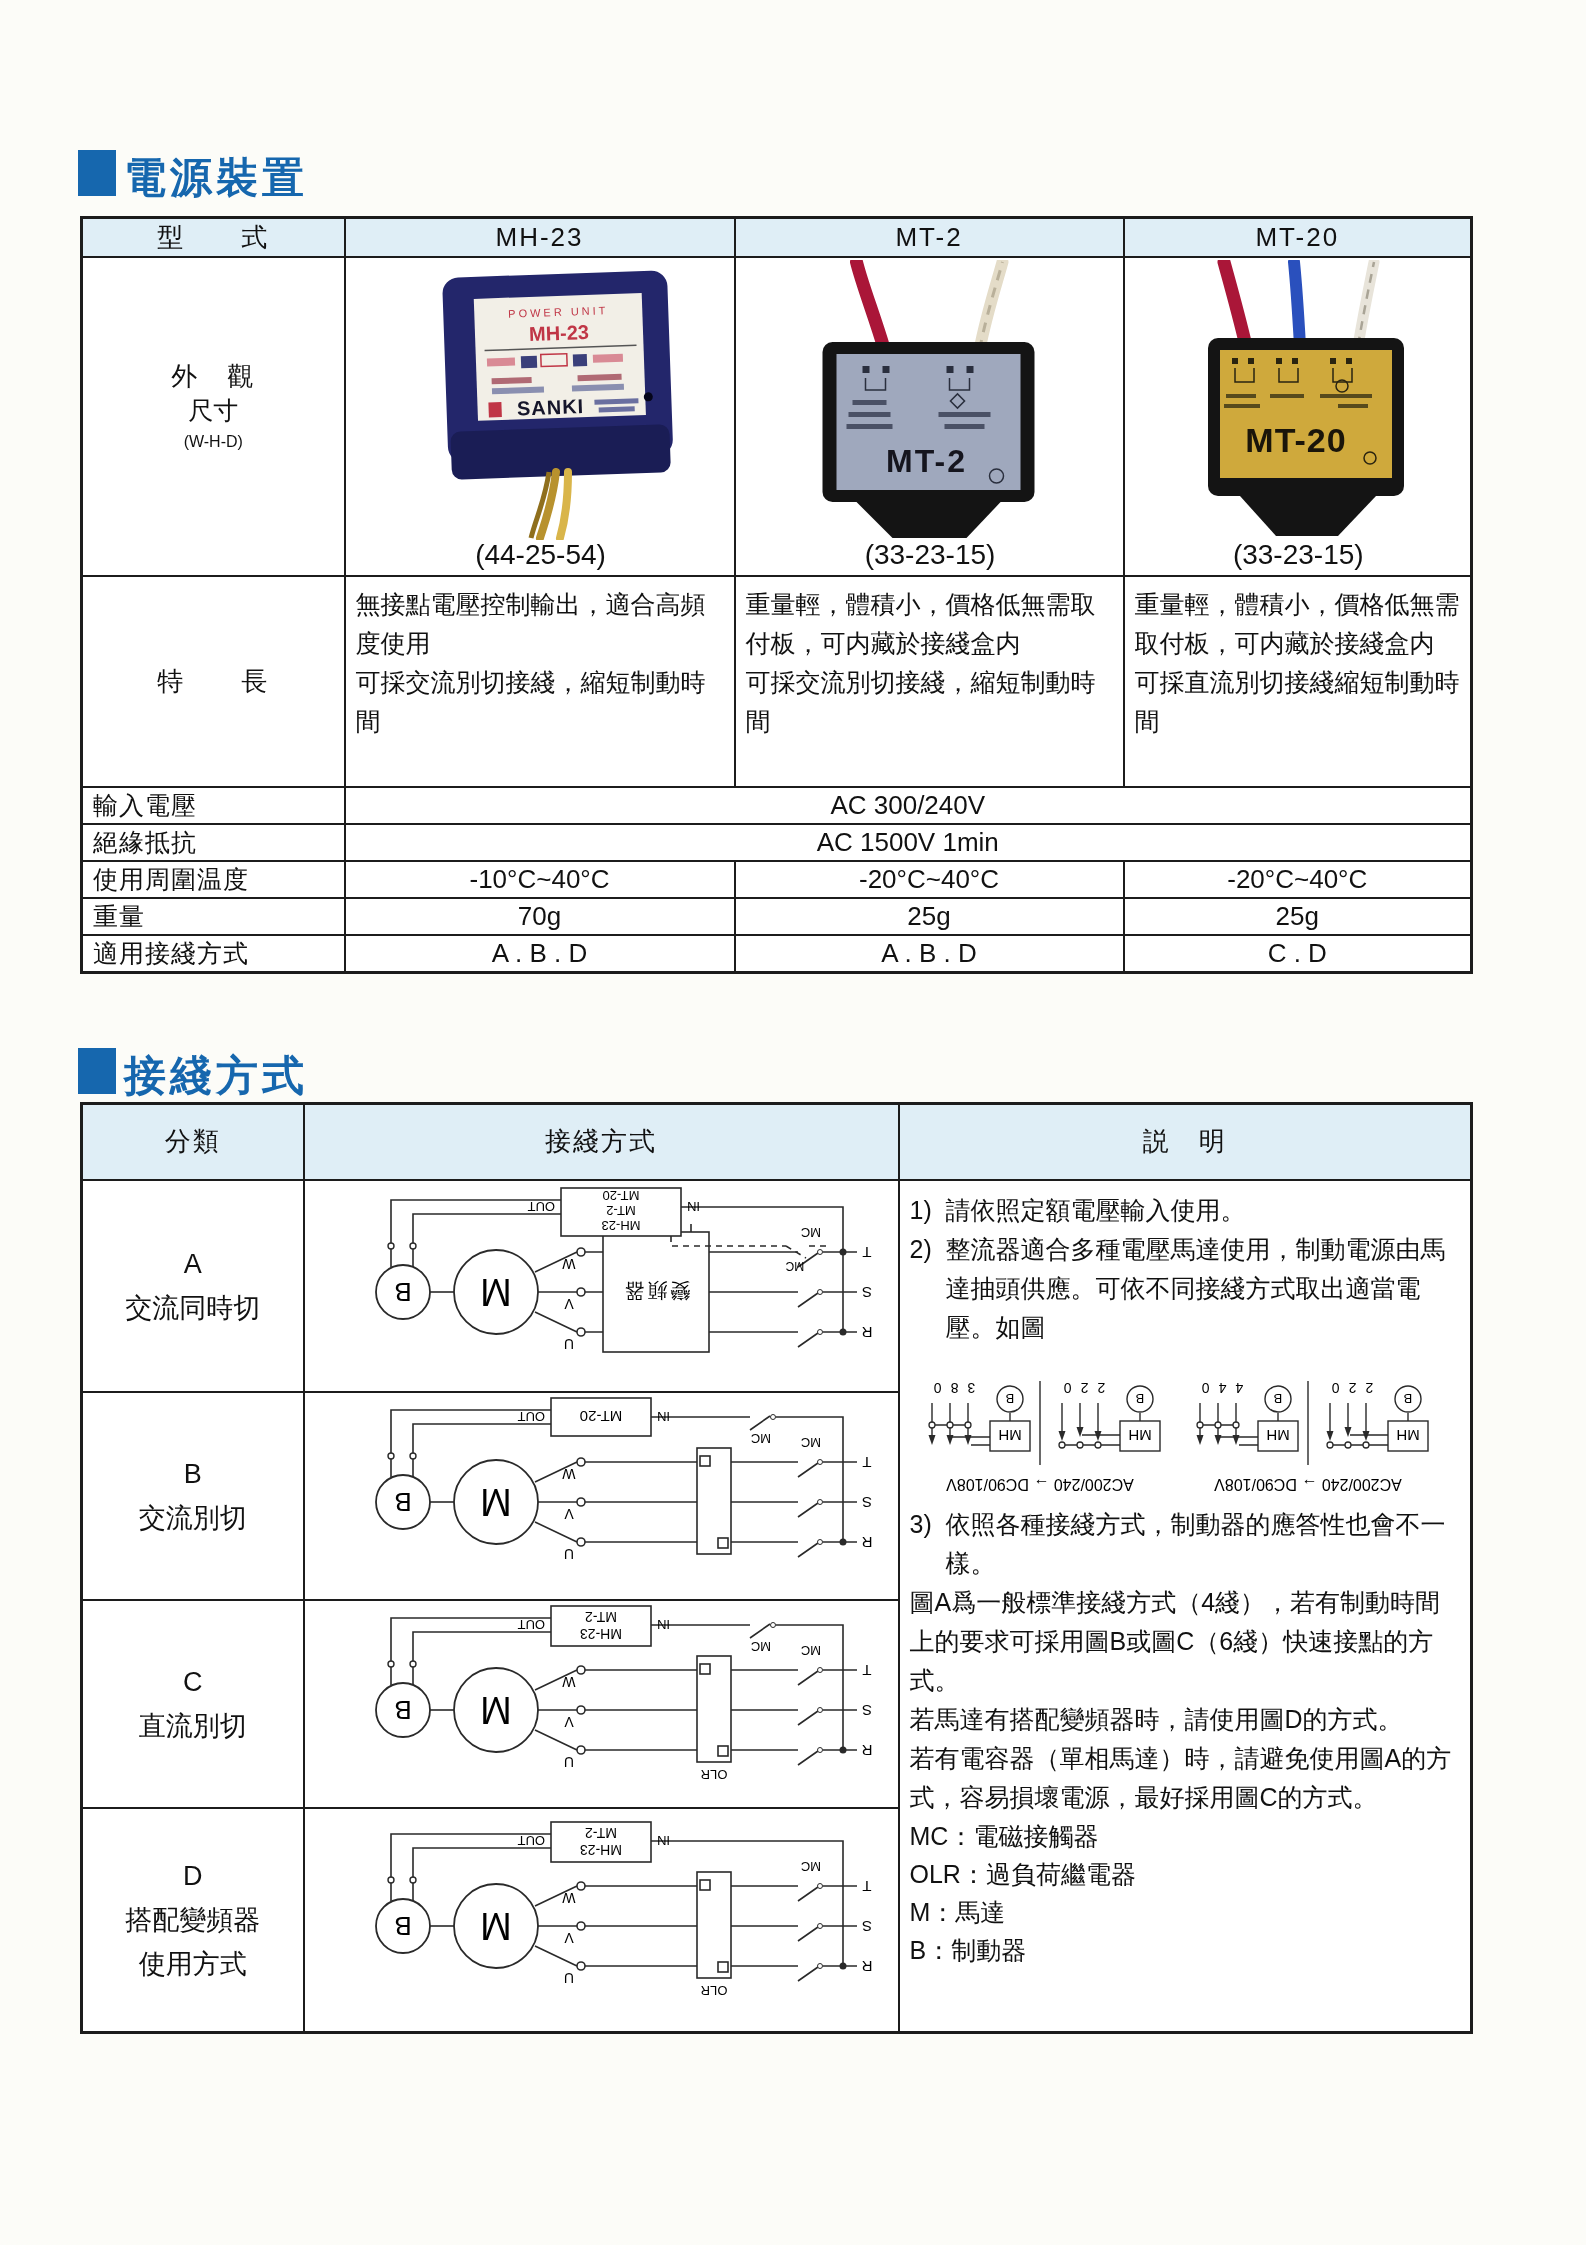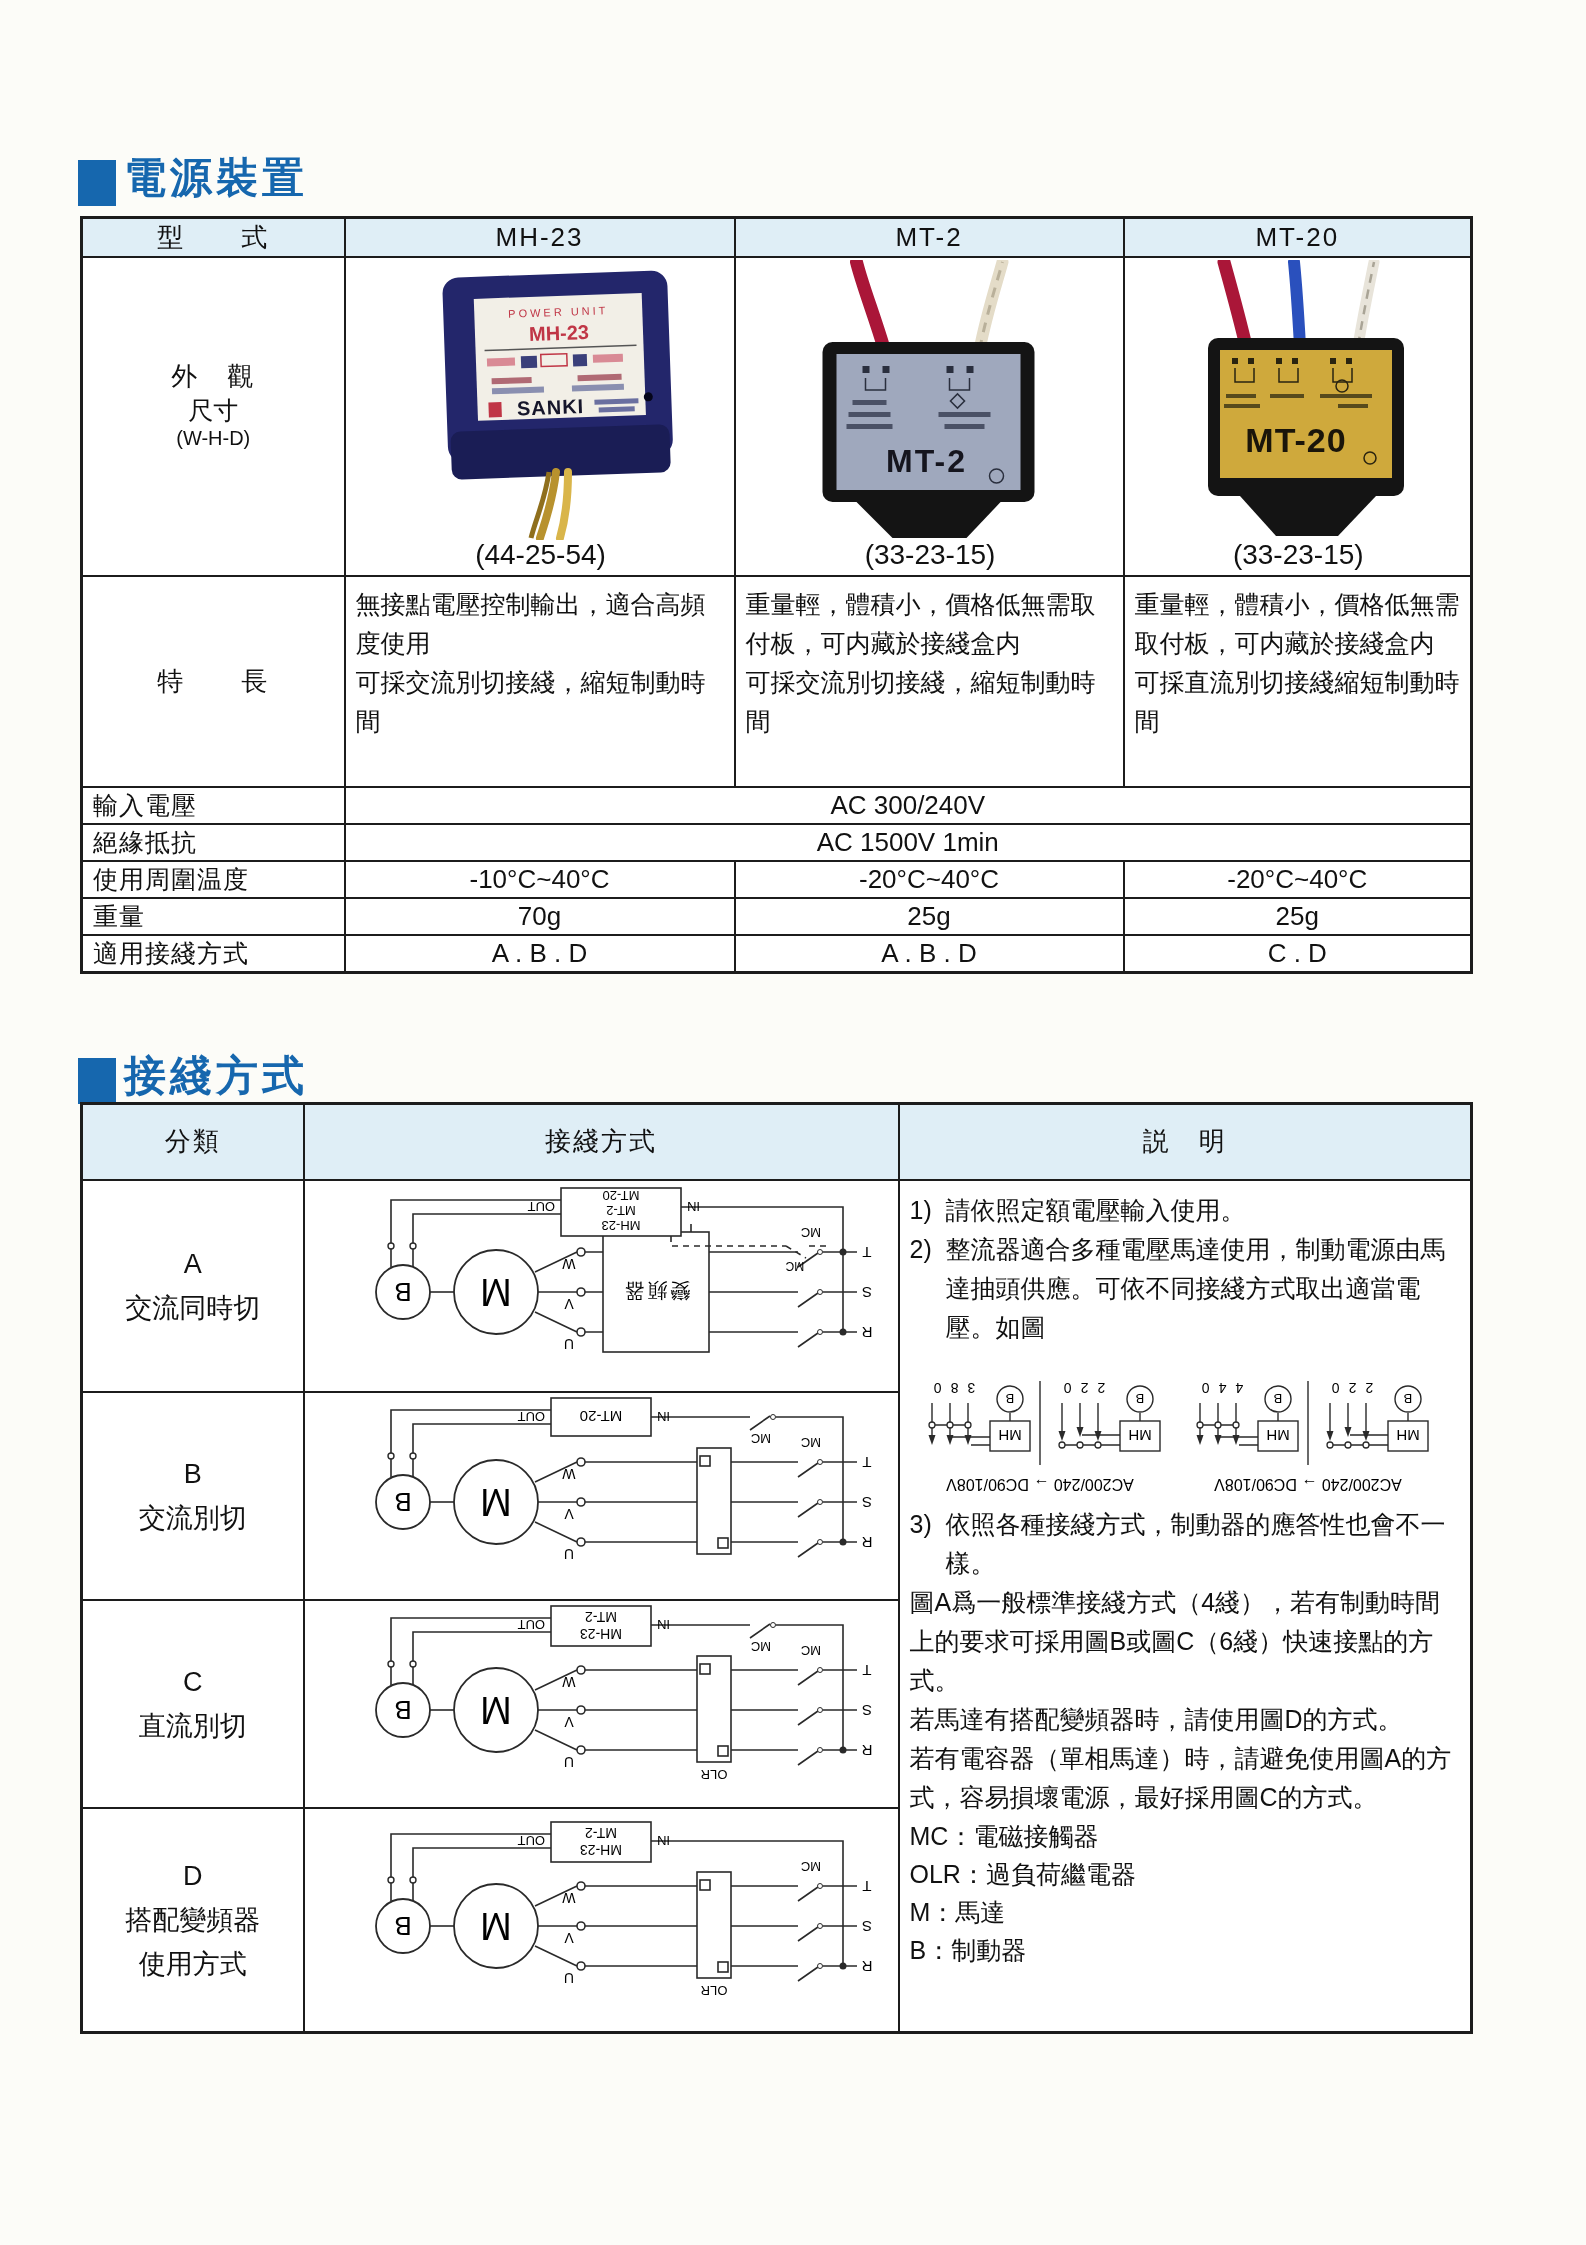--- a/index.html
+++ b/index.html
@@ -1,36 +1,36 @@
 <!DOCTYPE html>
 <html><head>
 <meta charset="utf-8">
 <style>
   html,body{margin:0;padding:0}
   body{width:1586px;height:2245px;position:relative;background:#fcfcf8;
        font-family:"Liberation Sans","DejaVu Sans",sans-serif;color:#111;overflow:hidden}
-  .sec-title{position:absolute;left:78px;display:flex;align-items:flex-end;gap:8px;
+  .sec-title{position:absolute;left:78px;display:flex;align-items:flex-start;gap:8px;
              color:#1667ae;font-size:42px;font-weight:600;letter-spacing:4px}
   .sec-title .sq{width:38px;height:46px;background:#1667ae;flex:0 0 auto}
   table{border-collapse:collapse;table-layout:fixed;background:#fff}
   .t{position:absolute;left:80px}
   td{border:2px solid #1c1c1c;overflow:hidden}
   table{border:3px solid #1c1c1c}
   .hd{background:#dfeef6;text-align:center;font-size:26px;letter-spacing:2px}
   .lbl{font-size:25px;padding-left:10px;letter-spacing:1px}
   .lblc{font-size:26px;text-align:center;letter-spacing:2px}
   .val{text-align:center;font-size:26px}
   .feat{vertical-align:top;font-size:25px;line-height:39px;padding:8px 6px 0 10px}
   .photo{position:relative;vertical-align:top}
   .photo svg{position:absolute;top:2px;left:50%;transform:translateX(-50%)}
   .dim{position:absolute;bottom:4px;width:100%;text-align:center;font-size:28px}
   .applook{vertical-align:top}
   .applook .inner{display:flex;flex-direction:column;align-items:center;height:100%;box-sizing:border-box;padding:100px 0 8px 0}
   .applook .sz{margin-top:auto;font-size:25px}
-  .applook .szu{font-size:20px;margin-top:0}
+  .applook .szu{font-size:16px;margin-top:6px}
   .cls{text-align:center;font-size:27px;line-height:44px}
   .diagcell{text-align:center;vertical-align:middle}
   .rot180{transform:rotate(180deg)}
   .desc{vertical-align:top;font-size:25px;line-height:39px;padding:10px 10px 0 10px}
   .note{display:flex}
   .note .num{flex:0 0 36px}
   .note .body{flex:1}
   .legend div{line-height:38px}
   .minis{display:flex;gap:12px;margin:8px 0 10px 2px}
   svg text{font-family:"Liberation Sans","DejaVu Sans",sans-serif}

